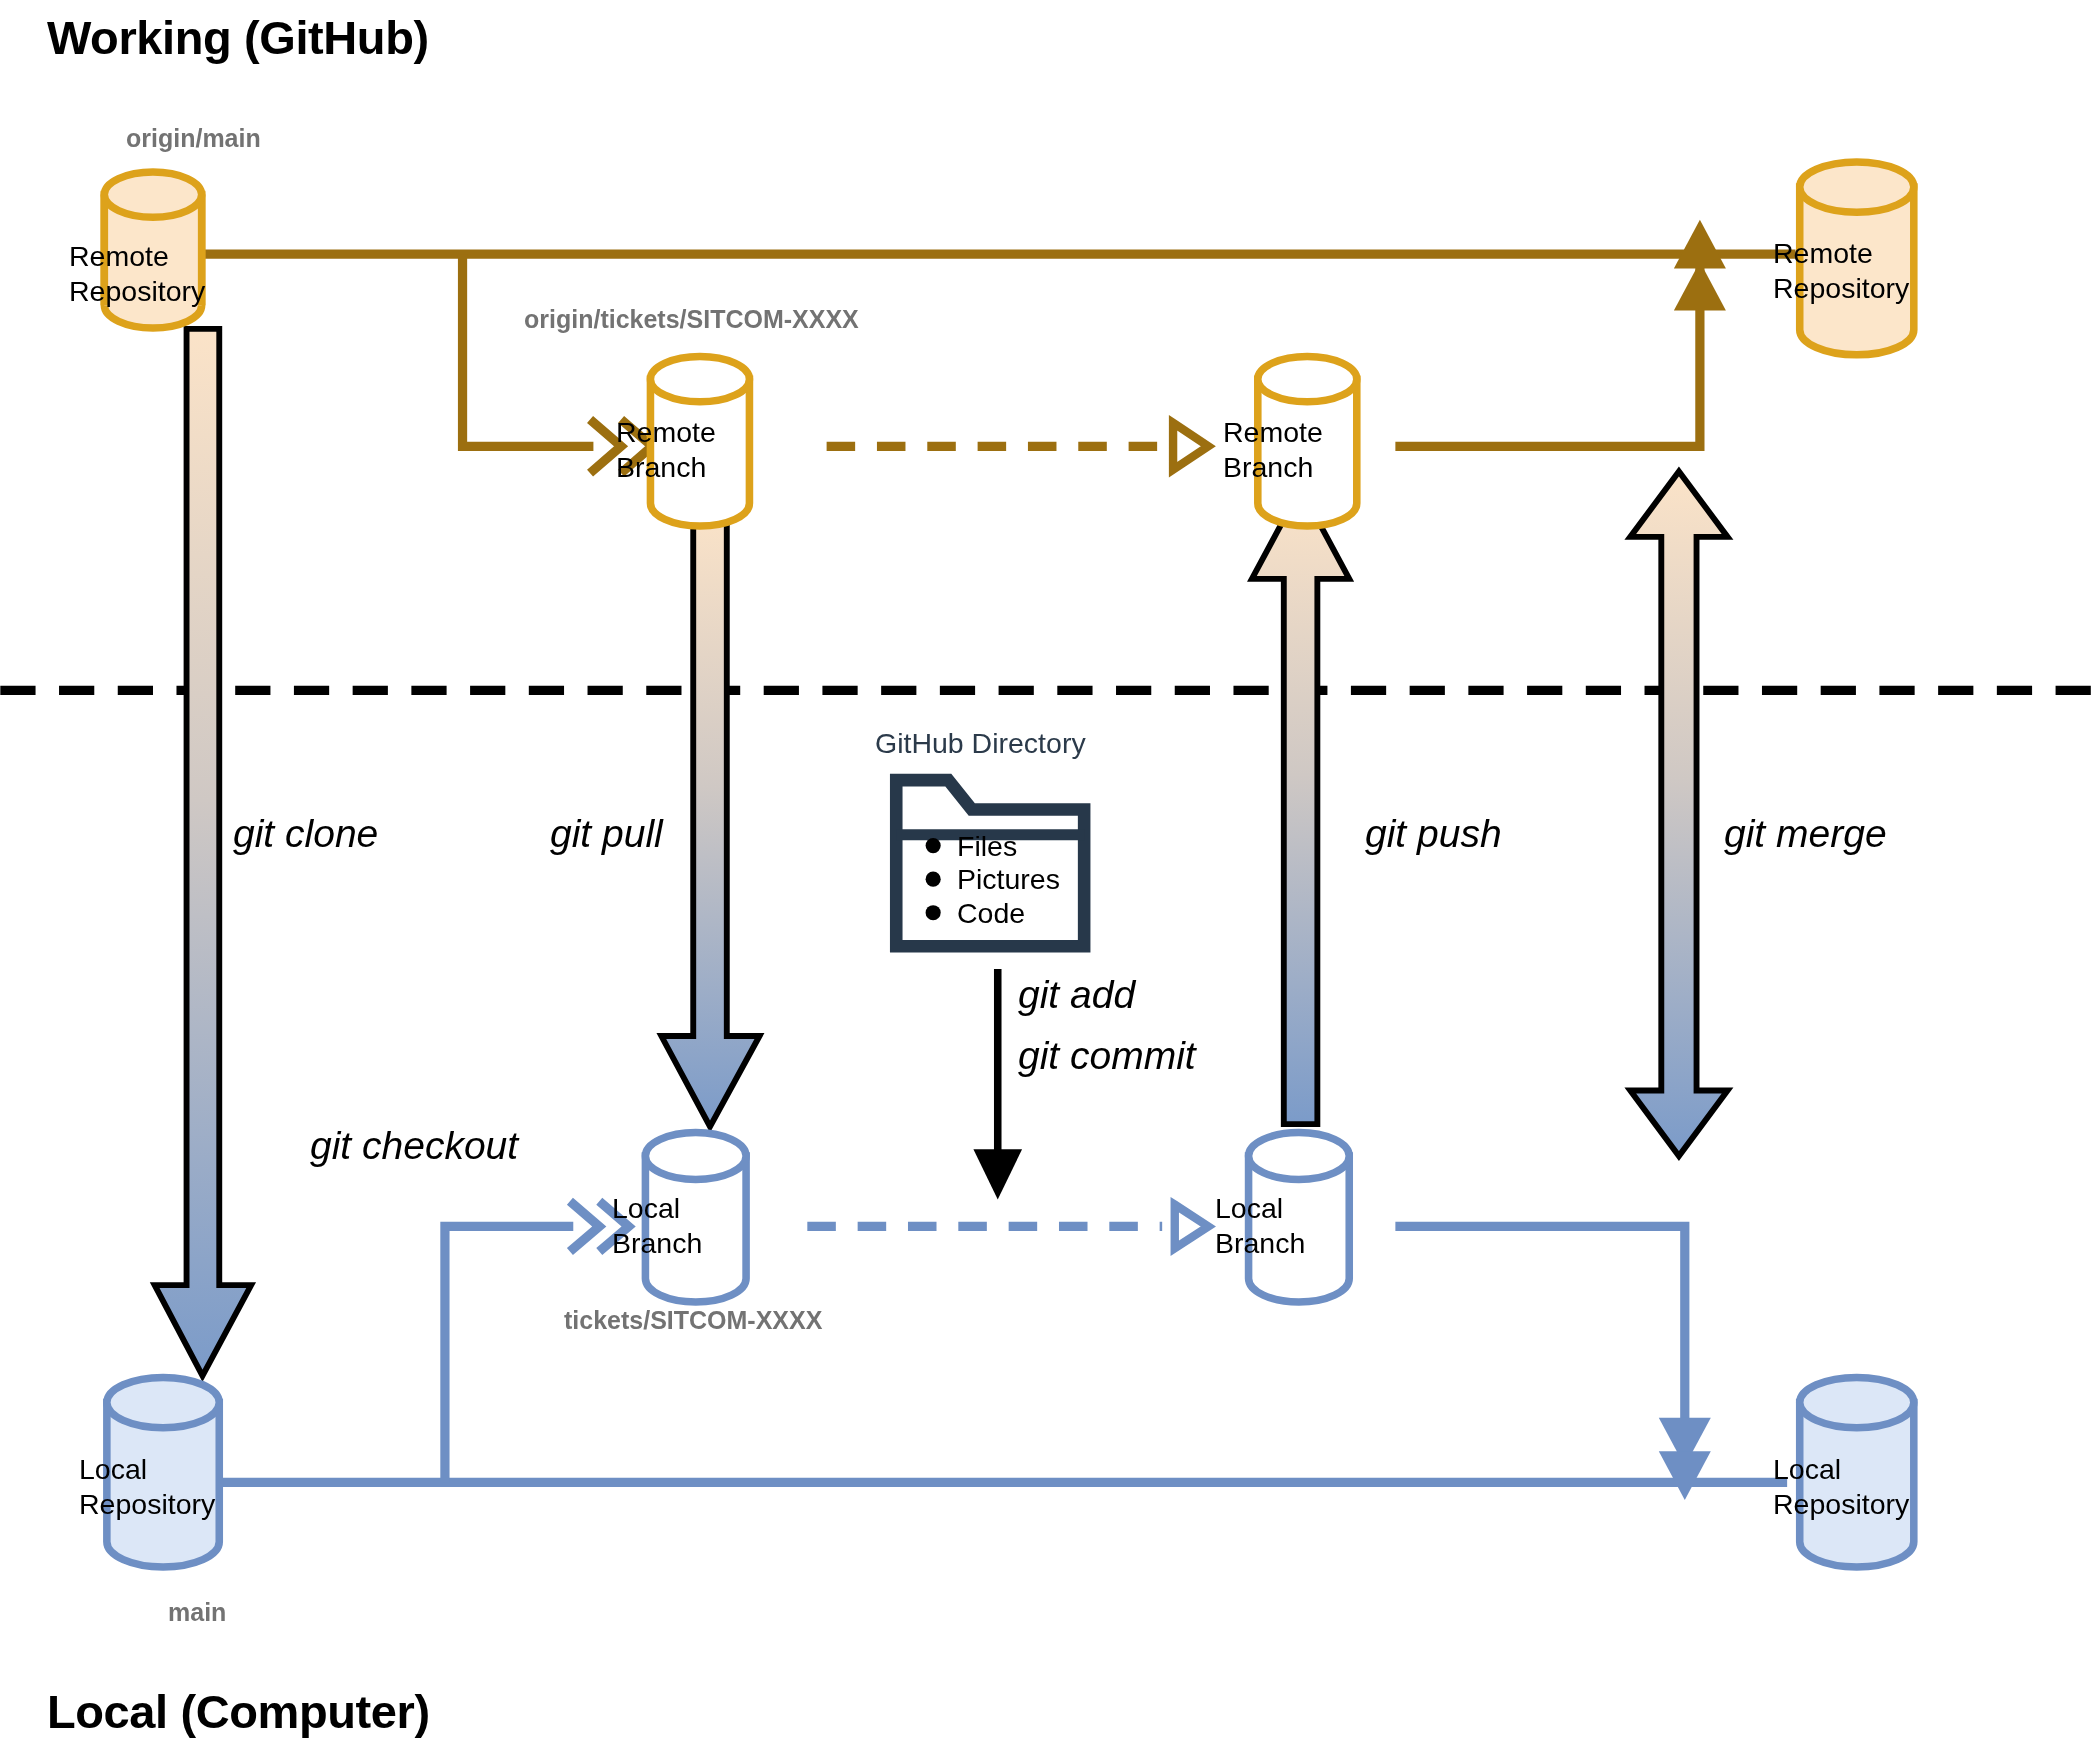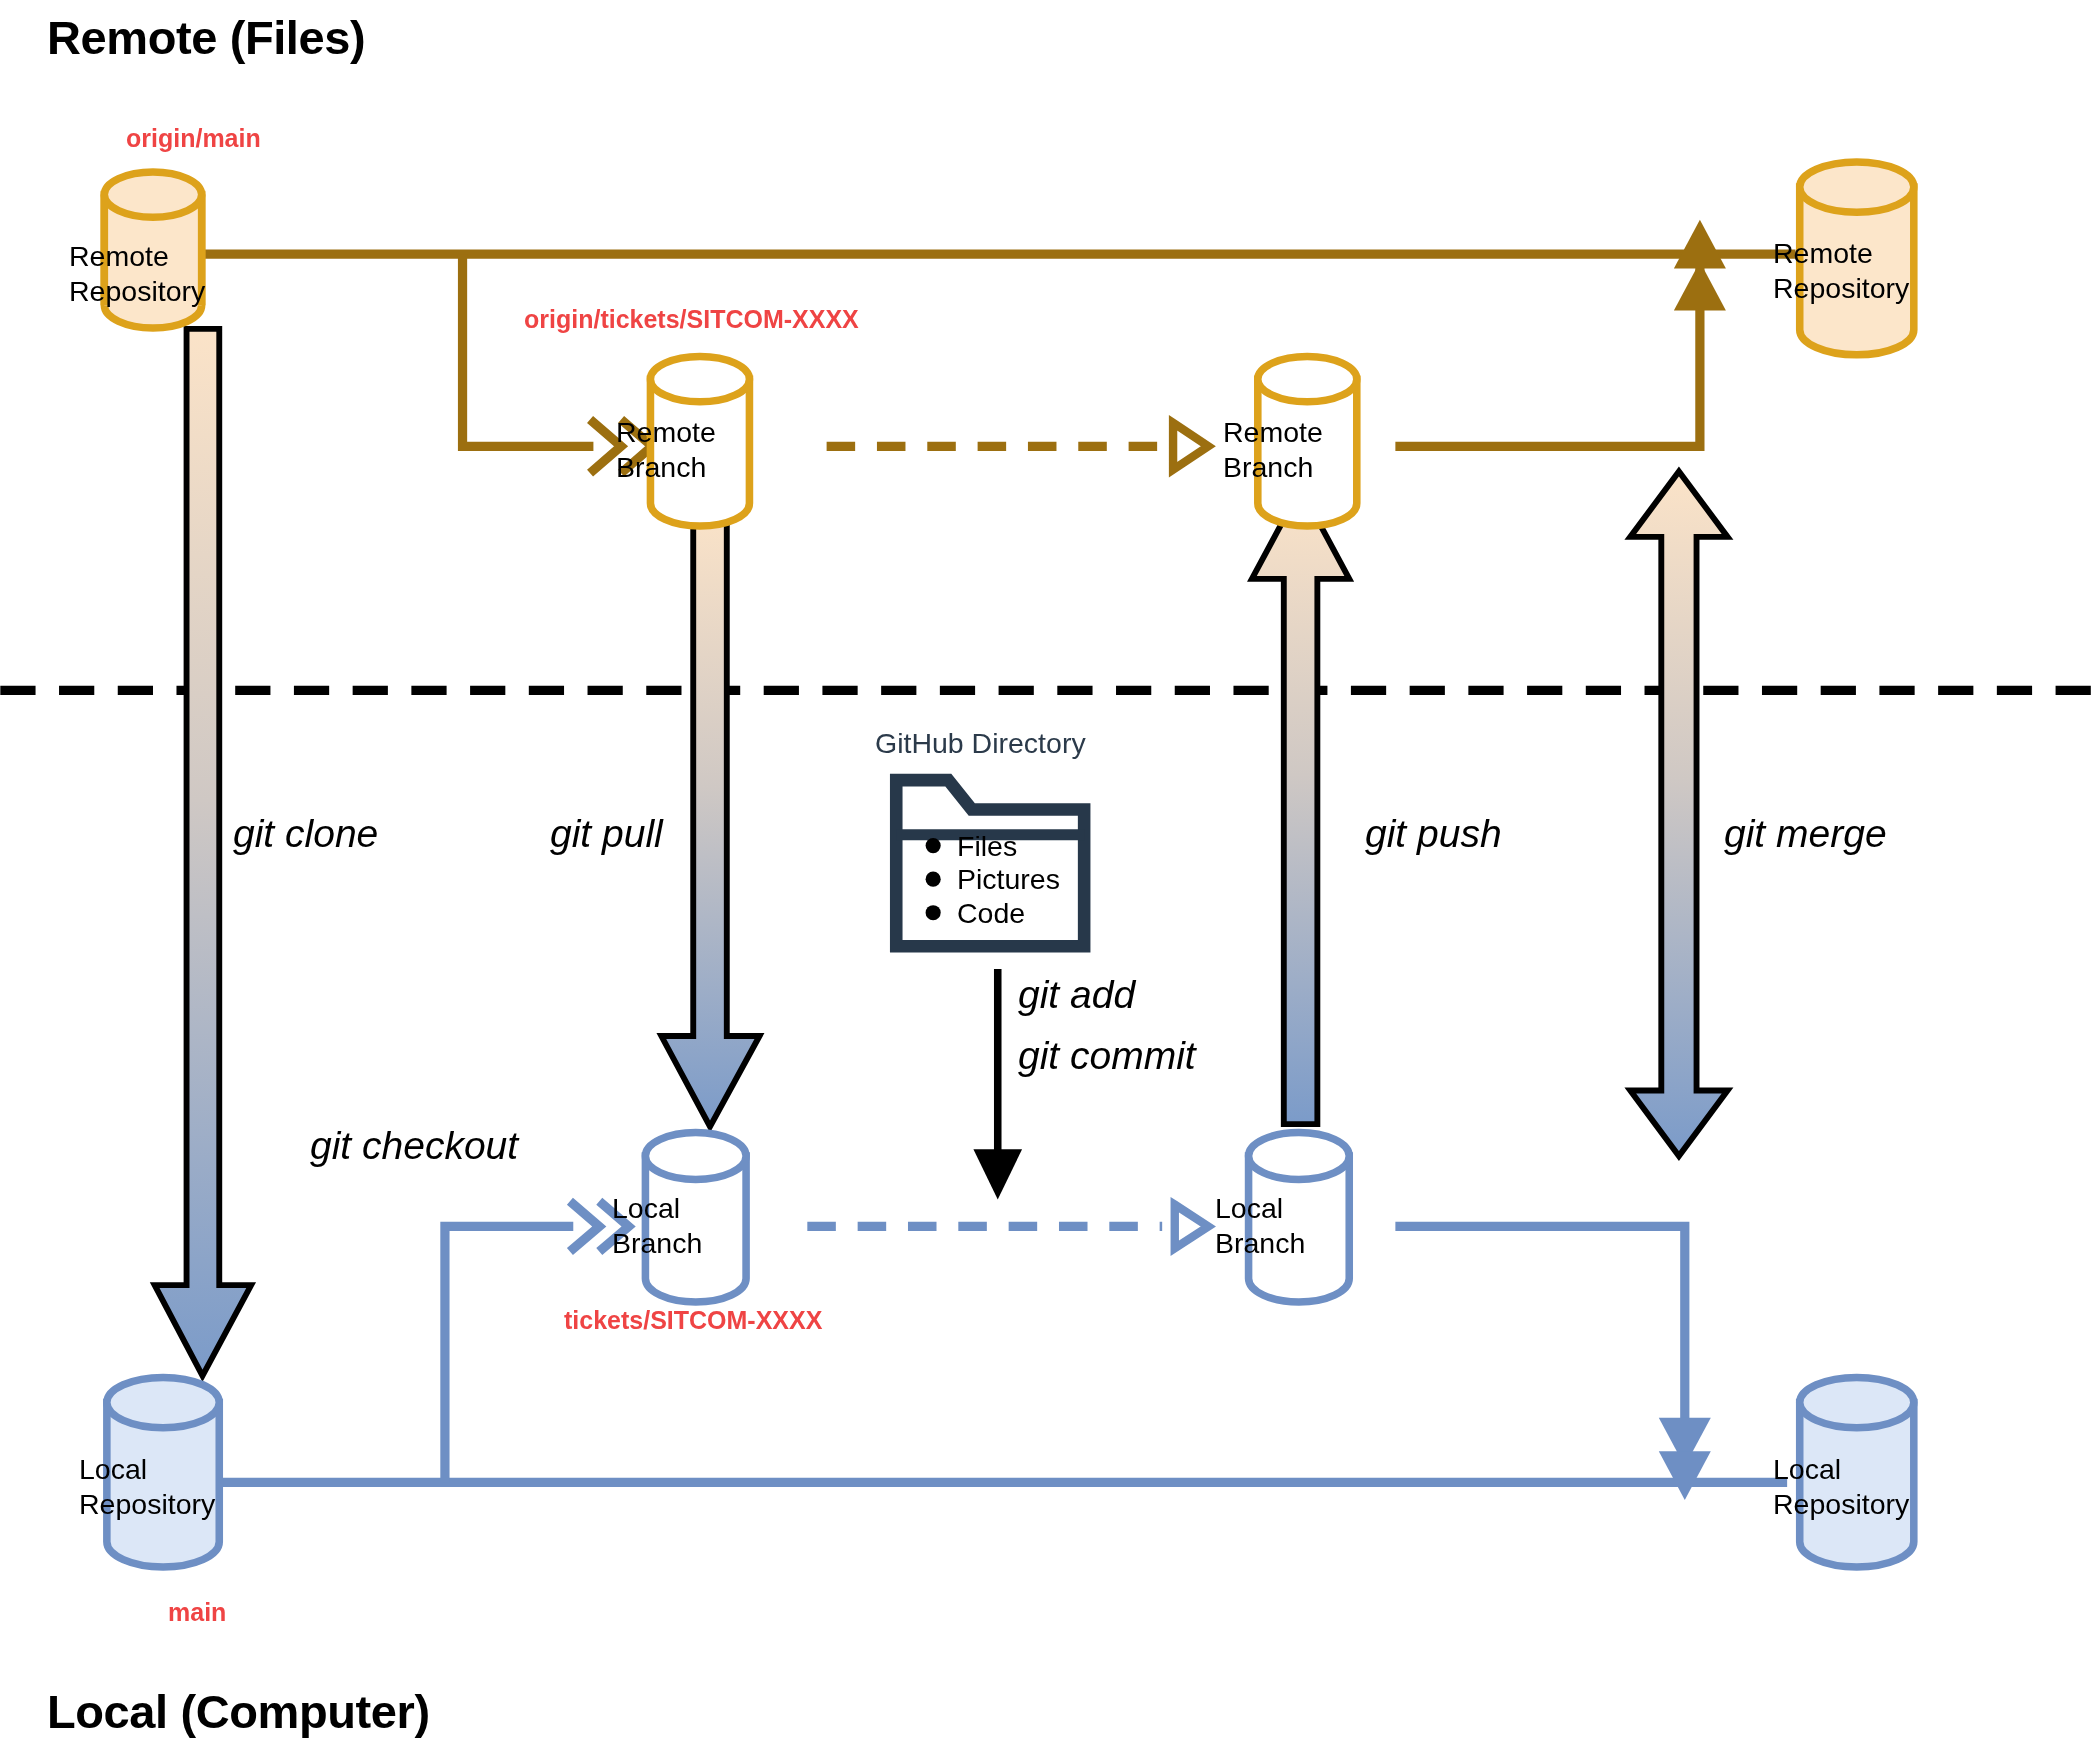--- a/index.html
+++ b/index.html
@@ -1,20 +1,20 @@
 <!DOCTYPE html>
 <html style="font-size:13.4px"><head>
 <meta charset="utf-8">
 <style>
   html,body{margin:0;padding:0;background:#ffffff;}
   body{width:2097px;height:1739px;position:relative;overflow:hidden;
        font-family:"Liberation Sans","DejaVu Sans",sans-serif;}
   #canvas{position:absolute;inset:0;width:2097px;height:1739px;}
   .zonelabel{position:absolute;font-weight:bold;color:#000;letter-spacing:-0.4px;}
-  .tag{position:absolute;font-weight:bold;font-size:25px;color:#ef4444;white-space:nowrap;}
+  .tag{position:absolute;font-weight:bold;font-size:25px;color:#737373;white-space:nowrap;}
   .cmd{position:absolute;font-style:italic;font-size:39px;color:#000;white-space:nowrap;}
   .nodelabel{position:absolute;font-size:28.5px;color:#000;line-height:1.22;white-space:pre-line;}
   .wdtitle{position:absolute;font-size:28.5px;color:#2b3a4a;white-space:nowrap;}
   .wditem{position:absolute;font-size:28.5px;color:#000;white-space:nowrap;}
 </style>
 </head>
 <body>
 
 <svg id="canvas" viewBox="0 0 2499 2073" xmlns="http://www.w3.org/2000/svg">
   <defs>
@@ -146,21 +146,21 @@
 
   <g>
     <path d="M 1068 930 L 1068 1128 L 1292 1128 L 1292 965 L 1158 965 L 1130 930 Z" fill="#ffffff" stroke="#27384a" stroke-width="15" stroke-linejoin="miter"></path>
     <line x1="1068" y1="995" x2="1292" y2="995" stroke="#27384a" stroke-width="13"></line>
     <circle cx="1112" cy="1008" r="9" fill="#000"></circle>
     <circle cx="1112" cy="1048" r="9" fill="#000"></circle>
     <circle cx="1112" cy="1088" r="9" fill="#000"></circle>
   </g>
 </svg>
 
-<div class="zonelabel" style="left:47px;top:10px;font-size:47px;">Remote (Files)</div>
+<div class="zonelabel" style="left:47px;top:10px;font-size:47px;">Working (GitHub)</div>
 <div class="zonelabel" style="left:47px;top:1684px;font-size:47px;">Local (Computer)</div>
 
 <div class="tag" style="left:126px;top:124px;">origin/main</div>
 <div class="tag" style="left:524px;top:305px;">origin/tickets/SITCOM-XXXX</div>
 <div class="tag" style="left:564px;top:1306px;">tickets/SITCOM-XXXX</div>
 <div class="tag" style="left:168px;top:1598px;">main</div>
 
 <div class="nodelabel" style="left:69px;top:239px;width:168px;">Remote
 Repository</div>
 <div class="nodelabel" style="left:616px;top:415px;width:168px;">Remote

